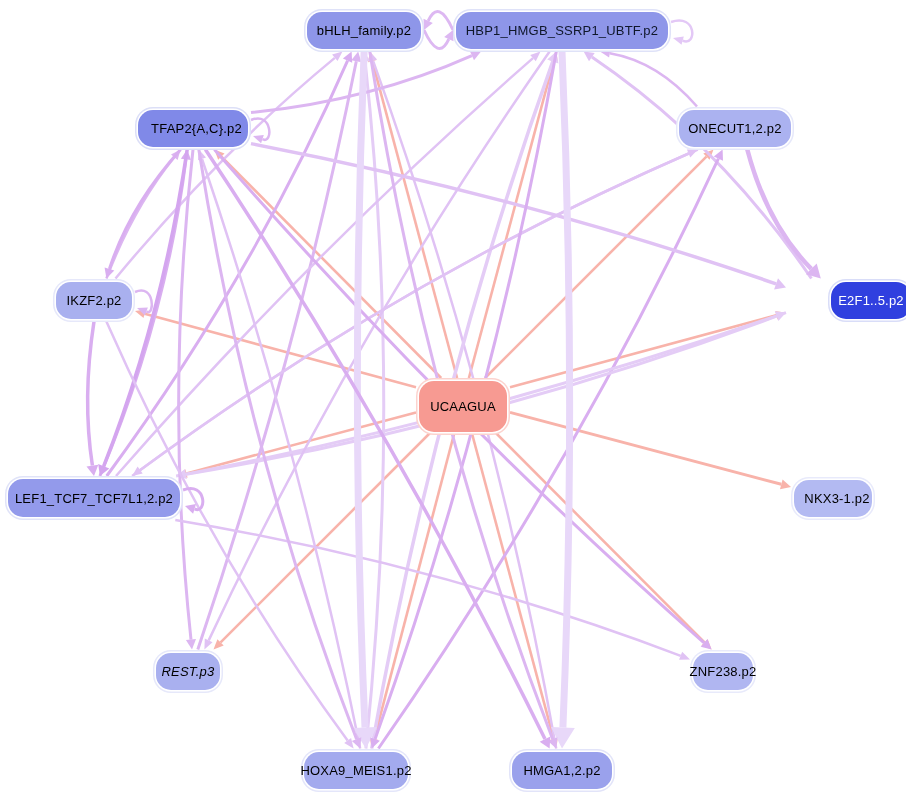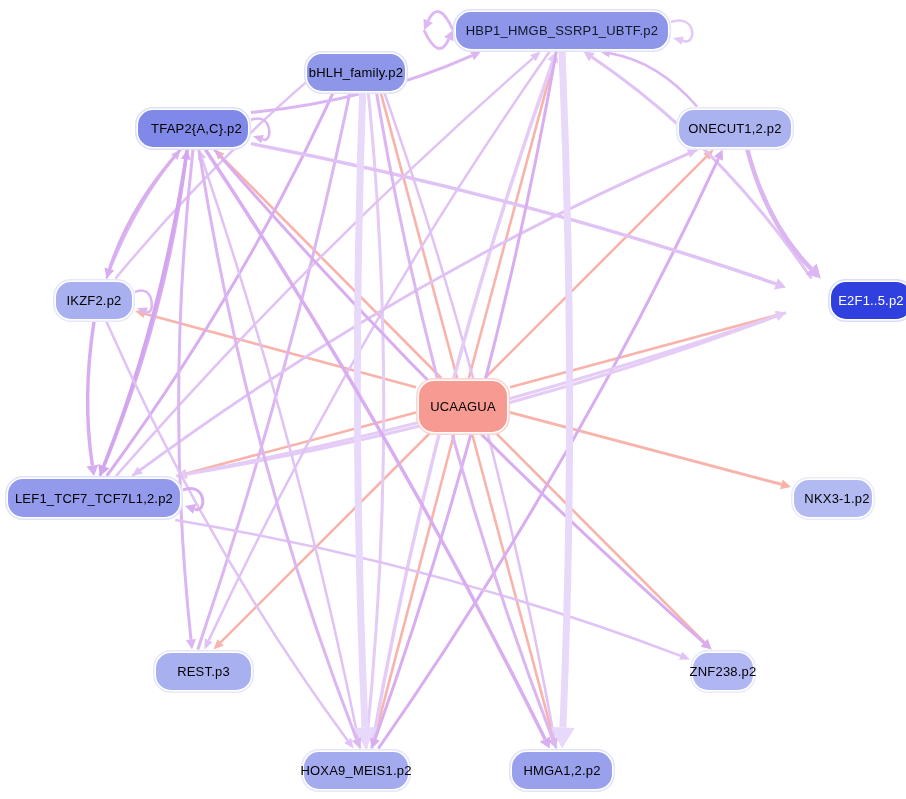--- a/index.html
+++ b/index.html
@@ -127,27 +127,27 @@
       <polygon points="253.0,136.0 263.8,135.1 261.1,143.2" fill="#dcb6f1"></polygon>
       <path d="M 251 120 C 273 111, 273 145, 262.5 139.2" stroke="#dcb6f1" stroke-width="2.5" fill="none" stroke-linecap="butt"></path>
       <polygon points="137.0,308.0 147.9,307.5 144.9,315.5" fill="#dcb6f1"></polygon>
       <path d="M 135 292 C 155 283, 155 317, 146.4 311.5" stroke="#dcb6f1" stroke-width="2.5" fill="none" stroke-linecap="butt"></path>
       <polygon points="185.0,506.0 196.0,504.0 193.1,513.8" fill="#d9aef0"></polygon>
       <path d="M 183 490 C 207 481, 207 515, 194.6 508.9" stroke="#d9aef0" stroke-width="3" fill="none" stroke-linecap="butt"></path>
       <polygon points="882.0,308.0 896.7,303.1 893.7,318.1" fill="#c634d6"></polygon>
       <path d="M 880 292 C 914 283, 914 317, 895.2 310.6" stroke="#c634d6" stroke-width="4.5" fill="none" stroke-linecap="butt"></path>
     </svg>
   <div id="node-layer">
-      <div class="node" style="left: 307px; top: 11.5px; width: 98px; height: 37px; background: rgb(142, 150, 233); color: rgb(0, 0, 0); box-shadow: rgb(255, 255, 255) 0px 0px 0px 1.5px, rgb(223, 226, 248) 0px 0px 0px 3px; margin-top: 42px;">bHLH_family.p2</div>
+      <div class="node" style="left: 307px; top: 11.5px; width: 114px; height: 37px; background: rgb(142, 150, 233); color: rgb(0, 0, 0); box-shadow: rgb(255, 255, 255) 0px 0px 0px 1.5px, rgb(223, 226, 248) 0px 0px 0px 3px;">bHLH_family.p2</div>
       <div class="node" style="left: 456px; top: 11.5px; width: 212px; height: 37px; background: rgb(142, 150, 233); color: #0f172a; box-shadow: rgb(255, 255, 255) 0px 0px 0px 1.5px, rgb(223, 226, 248) 0px 0px 0px 3px;">HBP1_HMGB_SSRP1_UBTF.p2</div>
       <div class="node" style="left: 138px; top: 109.5px; width: 110px; height: 37px; background: rgb(128, 137, 232); color: rgb(0, 0, 0); box-shadow: rgb(255, 255, 255) 0px 0px 0px 1.5px, rgb(220, 223, 247) 0px 0px 0px 3px; padding-left: 7px;">TFAP2{A,C}.p2</div>
       <div class="node" style="left: 679px; top: 109.5px; width: 112px; height: 37px; background: rgb(171, 178, 240); color: rgb(0, 0, 0); box-shadow: rgb(255, 255, 255) 0px 0px 0px 1.5px, rgb(230, 232, 250) 0px 0px 0px 3px;">ONECUT1,2.p2</div>
       <div class="node" style="left: 56px; top: 281.5px; width: 76px; height: 37px; background: rgb(169, 176, 239); color: rgb(0, 0, 0); box-shadow: rgb(255, 255, 255) 0px 0px 0px 1.5px, rgb(230, 232, 250) 0px 0px 0px 3px;">IKZF2.p2</div>
       <div class="node" style="left: 831px; top: 281.5px; width: 80px; height: 37px; background: rgb(48, 64, 223); color: rgb(255, 255, 255); box-shadow: rgb(255, 255, 255) 0px 0px 0px 1.5px, rgb(217, 221, 248) 0px 0px 0px 3px;">E2F1..5.p2</div>
       <div class="node" style="left: 419px; top: 381px; width: 88px; height: 51px; background: rgb(247, 154, 146); color: rgb(0, 0, 0); box-shadow: rgb(255, 255, 255) 0px 0px 0px 1.5px, rgb(252, 211, 206) 0px 0px 0px 3px;">UCAAGUA</div>
       <div class="node" style="left: 8px; top: 479px; width: 172px; height: 38px; background: rgb(147, 154, 235); color: rgb(0, 0, 0); box-shadow: rgb(255, 255, 255) 0px 0px 0px 1.5px, rgb(224, 227, 248) 0px 0px 0px 3px;">LEF1_TCF7_TCF7L1,2.p2</div>
       <div class="node" style="left: 794px; top: 479.5px; width: 78px; height: 37px; background: rgb(179, 186, 242); color: rgb(0, 0, 0); box-shadow: rgb(255, 255, 255) 0px 0px 0px 1.5px, rgb(232, 234, 251) 0px 0px 0px 3px; padding-left: 8px;">NKX3-1.p2</div>
-      <div class="node" style="left: 156px; top: 652.5px; width: 95px; height: 37px; background: rgb(169, 176, 239); color: rgb(0, 0, 0); box-shadow: rgb(255, 255, 255) 0px 0px 0px 1.5px, rgb(230, 232, 250) 0px 0px 0px 3px;">REST.p3</div>
+      <div class="node" style="left: 156px; top: 652.5px; width: 64px; height: 37px; background: rgb(169, 176, 239); color: rgb(0, 0, 0); box-shadow: rgb(255, 255, 255) 0px 0px 0px 1.5px, rgb(230, 232, 250) 0px 0px 0px 3px; font-style: italic;">REST.p3</div>
       <div class="node" style="left: 693px; top: 652.5px; width: 60px; height: 37px; background: rgb(176, 182, 241); color: rgb(0, 0, 0); box-shadow: rgb(255, 255, 255) 0px 0px 0px 1.5px, rgb(232, 234, 251) 0px 0px 0px 3px;">ZNF238.p2</div>
       <div class="node" style="left: 304px; top: 751.5px; width: 104px; height: 37px; background: rgb(163, 170, 238); color: rgb(0, 0, 0); box-shadow: rgb(255, 255, 255) 0px 0px 0px 1.5px, rgb(228, 230, 250) 0px 0px 0px 3px;">HOXA9_MEIS1.p2</div>
       <div class="node" style="left: 512px; top: 751.5px; width: 100px; height: 37px; background: rgb(154, 161, 236); color: rgb(0, 0, 0); box-shadow: rgb(255, 255, 255) 0px 0px 0px 1.5px, rgb(226, 228, 249) 0px 0px 0px 3px;">HMGA1,2.p2</div>
     </div>
 </div>
 
 </body></html>

